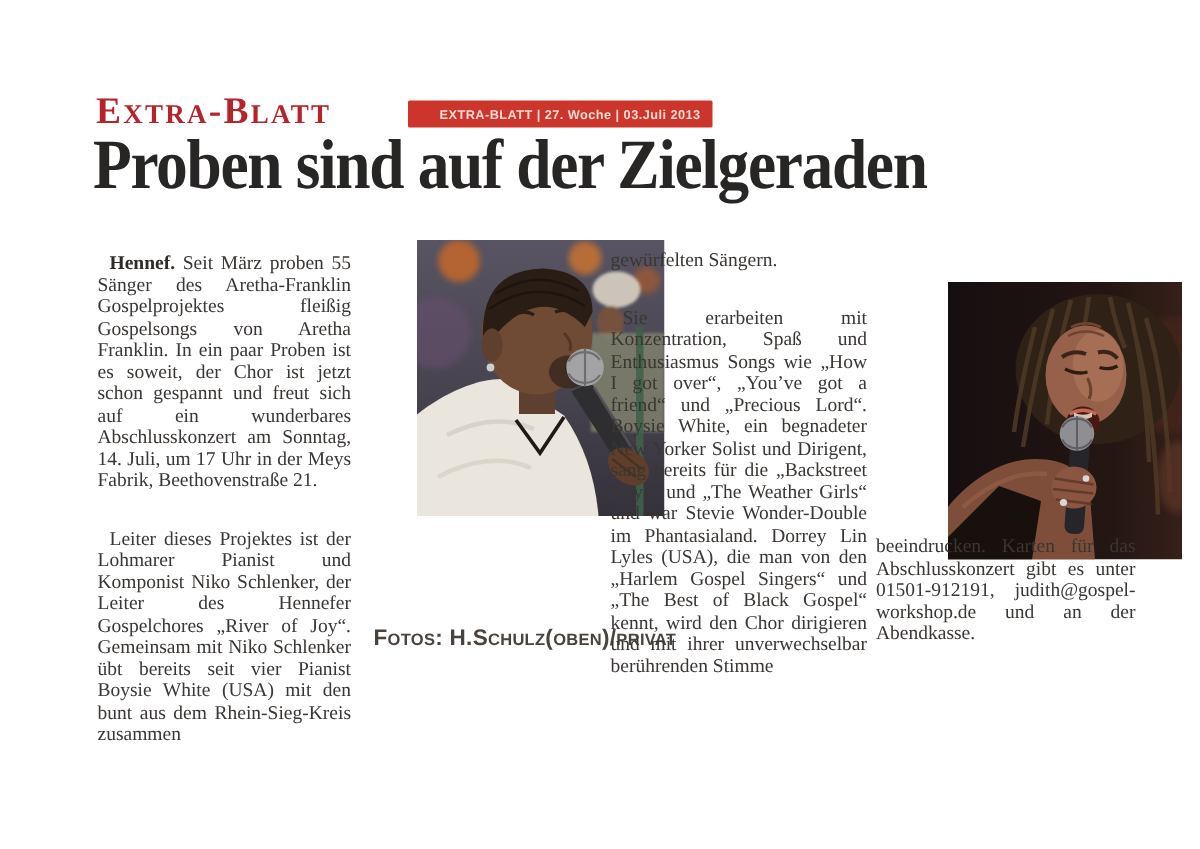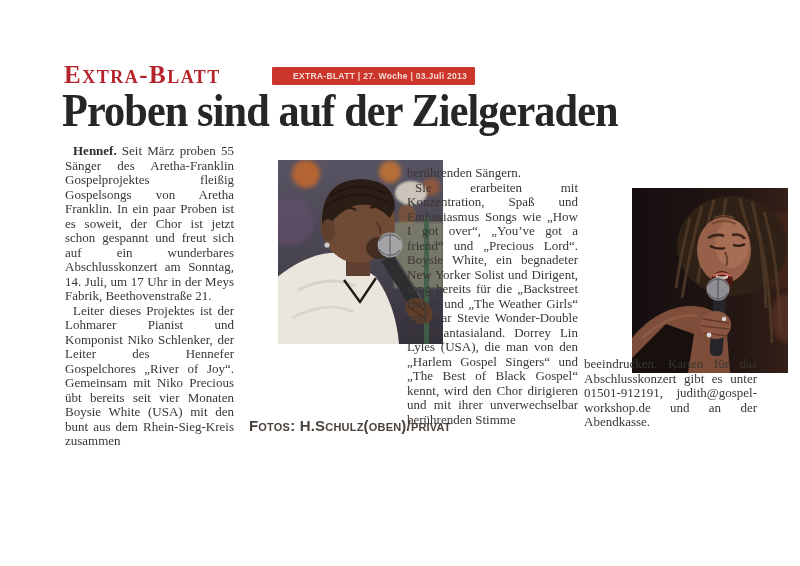--- a/index.html
+++ b/index.html
@@ -19,21 +19,21 @@
     padding:4px 8px 0 21px;border-radius:1px;white-space:nowrap;
   }
   .headline{
     position:absolute;left:62px;top:86px;margin:0;width:760px;
     font-family:"Liberation Serif",serif;font-weight:bold;color:#282624;
     font-size:47px;line-height:1.04;letter-spacing:-1px;white-space:nowrap;
     transform:scaleX(.9);transform-origin:left top;
   }
   .col{position:absolute;font-size:13px;line-height:14.5px;text-align:justify;color:#3a3633;}
   .col p{margin:0;}
-  .col p.indent{text-indent:8px;}
+  .col p.indent{text-indent:8px;margin-top:24px;}
   .col .lead{font-weight:bold;color:#2f2b28;}
   .col1{left:65px;top:144px;width:169px;}
   .col3{left:407px;top:166px;width:171px;}
   .col4{left:584px;top:357px;width:173px;}
   .photo{position:absolute;display:block;line-height:0;}
   .photo-top{left:238px;top:144px;width:165px;height:184px;}
   .photo-right{left:592px;top:172px;width:165px;height:185px;}
   .photo svg{width:100%;height:100%;display:block;}
   .caption{
     position:absolute;left:238px;top:332px;width:167px;
@@ -56,21 +56,21 @@
 
   <div class="masthead-badge">EXTRA-BLATT | 27. Woche | 03.Juli 2013</div>
 
   <h1 class="headline">Proben sind auf der Zielgeraden</h1>
 
   <div class="col col1">
     <p class="indent">
       <span class="lead">Hennef.</span>
       <span>Seit März proben 55 Sänger des Aretha-Franklin Gospelprojektes fleißig Gospelsongs von Aretha Franklin. In ein paar Proben ist es soweit, der Chor ist jetzt schon gespannt und freut sich auf ein wunderbares Abschlusskonzert am Sonntag, 14. Juli, um 17 Uhr in der Meys Fabrik, Beethovenstraße 21.</span>
     </p>
-    <p class="indent">Leiter dieses Projektes ist der Lohmarer Pianist und Komponist Niko Schlenker, der Leiter des Hennefer Gospelchores „River of Joy“. Gemeinsam mit Niko Precious übt bereits seit vier Monaten Boysie White (USA) mit den bunt aus dem Rhein-Sieg-Kreis zusammen</p>
+    <p class="indent">Leiter dieses Projektes ist der Lohmarer Pianist und Komponist Niko Schlenker, der Leiter des Hennefer Gospelchores „River of Joy“. Gemeinsam mit Niko Schlenker übt bereits seit vier Pianist Boysie White (USA) mit den bunt aus dem Rhein-Sieg-Kreis zusammen</p>
   </div>
 
   <figure class="photo photo-top" aria-label="Boysie White singt auf der Bühne ins Mikrofon">
     <svg viewBox="0 0 165 184" preserveAspectRatio="none">
       <defs>
         <linearGradient id="bg1" x1="0" y1="0" x2="0" y2="1">
           <stop offset="0" stop-color="#585463"></stop>
             <stop offset=".55" stop-color="#47434f"></stop>
             <stop offset="1" stop-color="#35313b"></stop>
         </linearGradient>
@@ -112,21 +112,21 @@
       <ellipse cx="141" cy="151" rx="15" ry="11" fill="#5f3f2c" transform="rotate(38 141 151)"></ellipse>
       <path d="M130,146 l16,12 M134,140 l16,13" stroke="#46301f" stroke-width="1.6" opacity=".8"></path>
       <path d="M66,120 L82,142 L98,118" stroke="#1f1a16" stroke-width="2.4" fill="none"></path>
     </svg>
   </figure>
 
 
   <div class="photo-credit">Fotos: H.Schulz(oben)/privat</div>
 
   <div class="col col3">
-    <p>berührenden Sängern.</p>
+    <p>gewürfelten Sängern.</p>
     <p class="indent">Sie erarbeiten mit Konzentration, Spaß und Enthusiasmus Songs wie „How I got over“, „You’ve got a friend“ und „Precious Lord“. Boysie White, ein begnadeter New Yorker Solist und Dirigent, sang bereits für die „Backstreet Boys“ und „The Weather Girls“ und war Stevie Wonder-Double im Phantasialand. Dorrey Lin Lyles (USA), die man von den „Harlem Gospel Singers“ und „The Best of Black Gospel“ kennt, wird den Chor dirigieren und mit ihrer unverwechselbar berührenden Stimme</p>
   </div>
 
   <figure class="photo photo-right" aria-label="Dorrey Lin Lyles singt ins Mikrofon">
     <svg viewBox="0 0 165 185" preserveAspectRatio="none">
       <defs>
         <linearGradient id="bg2" x1="0" y1="0" x2="1" y2="0">
           <stop offset="0" stop-color="#150e10"></stop>
             <stop offset=".65" stop-color="#241613"></stop>
             <stop offset="1" stop-color="#39211a"></stop>

